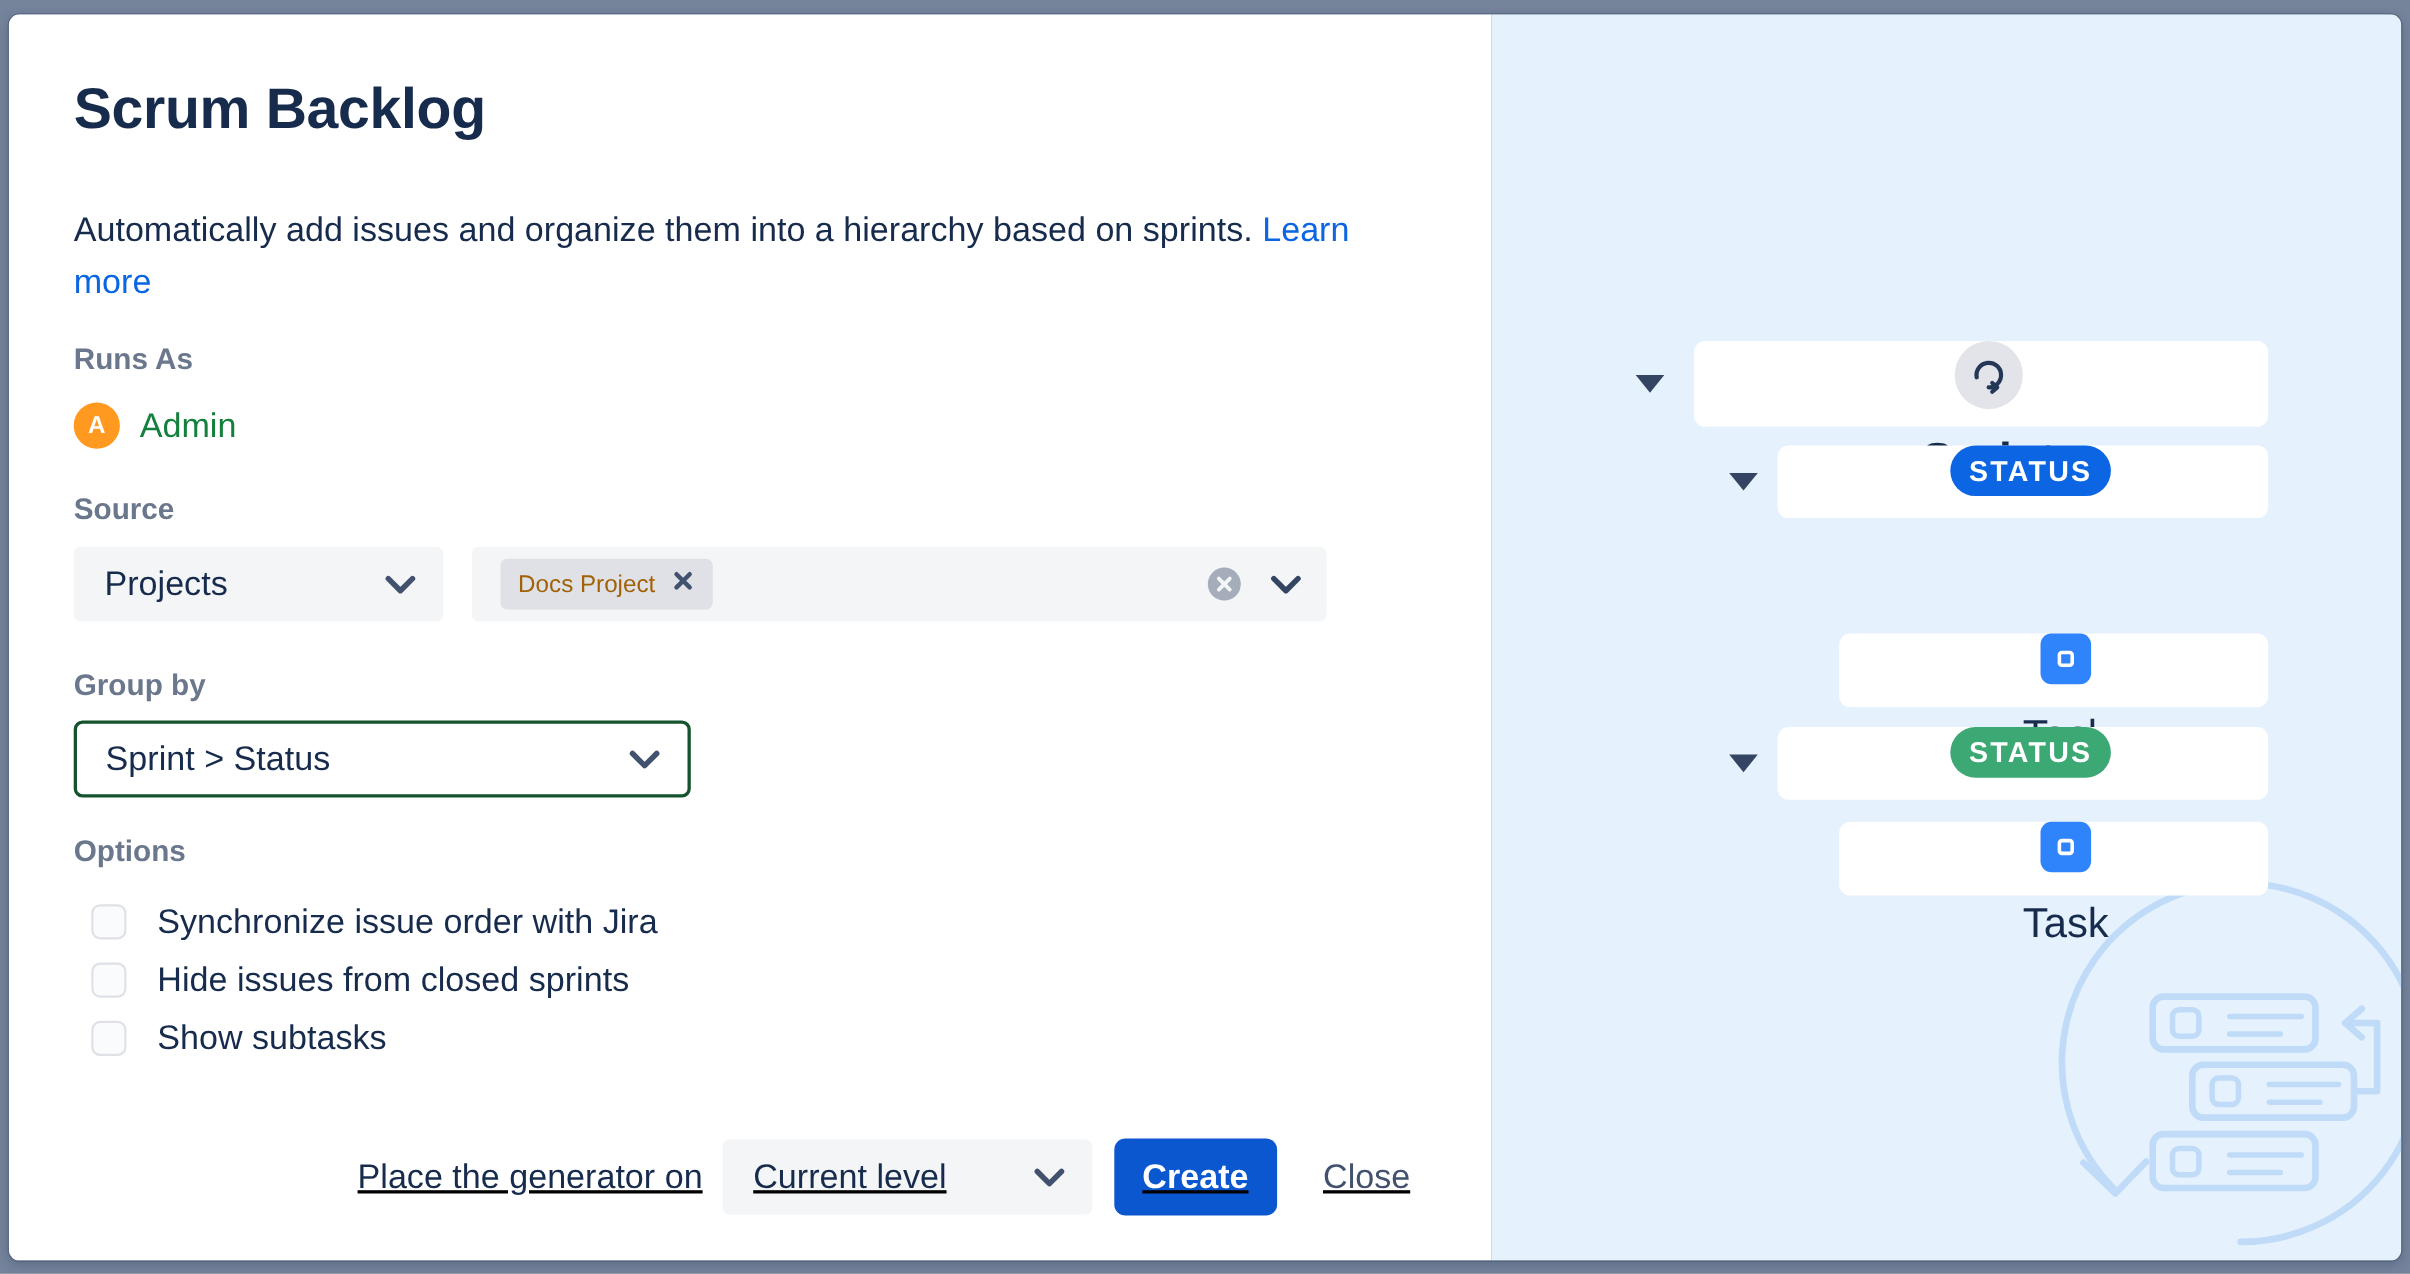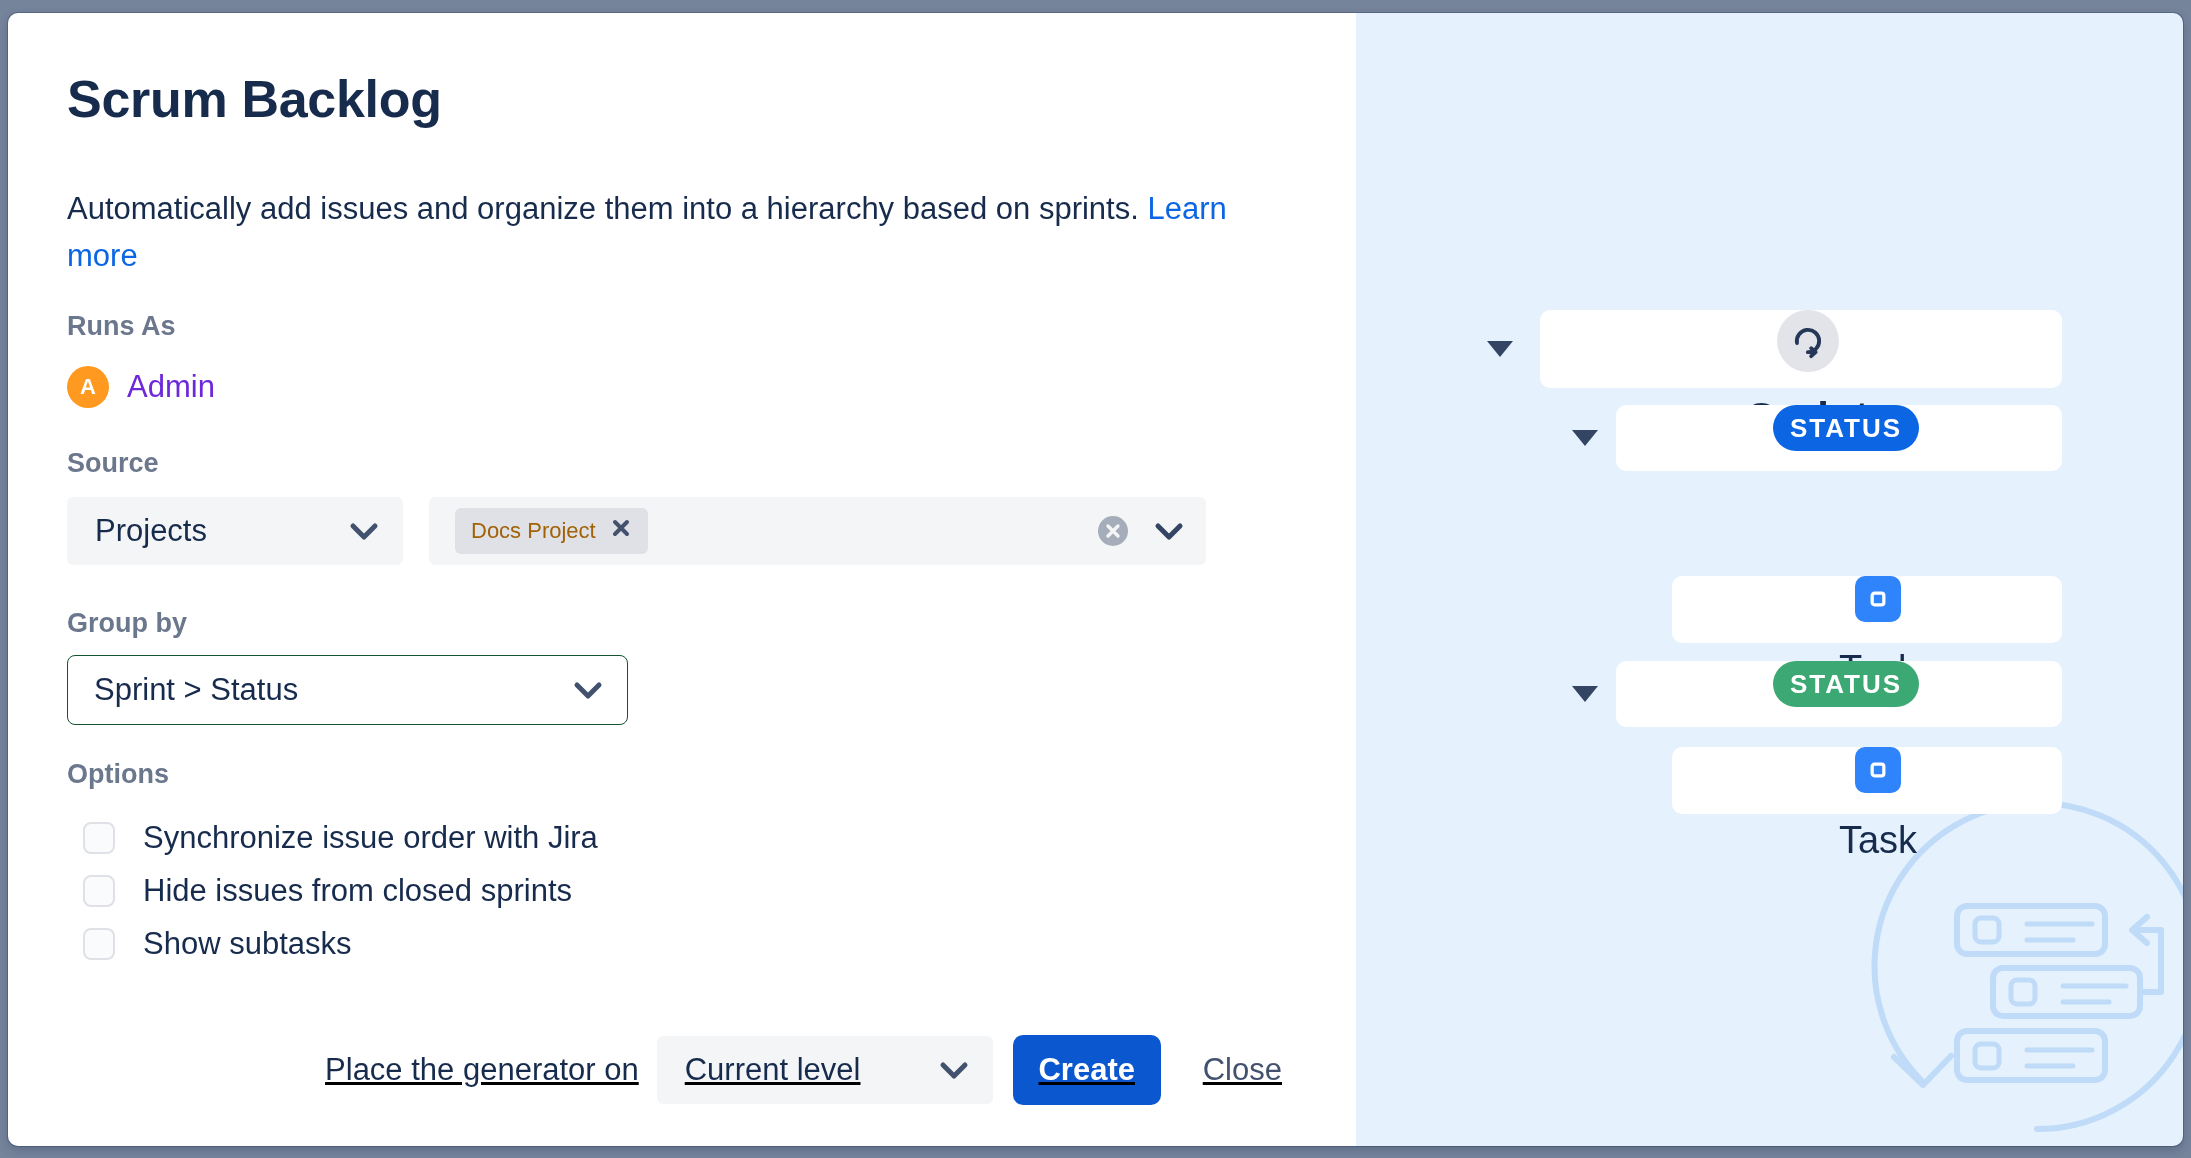--- a/index.html
+++ b/index.html
@@ -28,36 +28,36 @@
   .lbl-runsas{top:296px;}
   .lbl-source{top:433px;}
   .lbl-groupby{top:593px;}
   .lbl-options{top:744px;}
 
   .runsas-row{position:absolute;left:59px;top:350px;height:48px;
     display:flex;align-items:center;gap:18px;}
   .avatar{width:42px;height:42px;border-radius:50%;background:#FF991F;
     display:flex;align-items:center;justify-content:center;
     color:#fff;font-size:22px;font-weight:800;flex:none;}
-  .admin-link{font-size:31px;color:#6d28d9;cursor:pointer;}
+  .admin-link{font-size:31px;color:#15803d;cursor:pointer;}
 
   .control{background:#F4F5F7;border-radius:6px;display:flex;align-items:center;
     font-size:31px;color:#172B4D;box-sizing:border-box;}
   .sel-projects{position:absolute;left:59px;top:484px;width:336px;height:68px;
     padding:0 24px 0 28px;justify-content:space-between;cursor:pointer;}
   .multi-select{position:absolute;left:421px;top:484px;width:777px;height:68px;
     padding:0 22px 0 26px;cursor:pointer;}
   .tag{background:#DFE1E6;border-radius:6px;height:46px;padding:0 16px;
     display:flex;align-items:center;gap:14px;font-size:22px;color:#a16207;flex:none;}
   .spacer{flex:1;}
   .clear-btn{width:30px;height:30px;border-radius:50%;background:#A5ADBA;
     display:flex;align-items:center;justify-content:center;flex:none;
     margin-right:26px;cursor:pointer;}
   .sel-groupby{position:absolute;left:59px;top:642px;width:561px;height:70px;
-    background:#FFFFFF;border:1px solid #14532d;border-radius:8px;
+    background:#FFFFFF;border:3px solid #14532d;border-radius:8px;
     display:flex;align-items:center;justify-content:space-between;
     padding:0 24px 0 26px;box-sizing:border-box;
     font-size:31px;color:#172B4D;cursor:pointer;}
 
   .option-row{position:absolute;left:75px;height:38px;display:flex;
     align-items:center;gap:28px;cursor:pointer;}
   .opt-1{top:806px;} .opt-2{top:859px;} .opt-3{top:912px;}
   .checkbox{width:32px;height:32px;border-radius:8px;border:2px solid #DFE1E6;
     background:#FAFBFC;box-sizing:border-box;flex:none;}
   .option-text{font-size:31px;color:#172B4D;}

